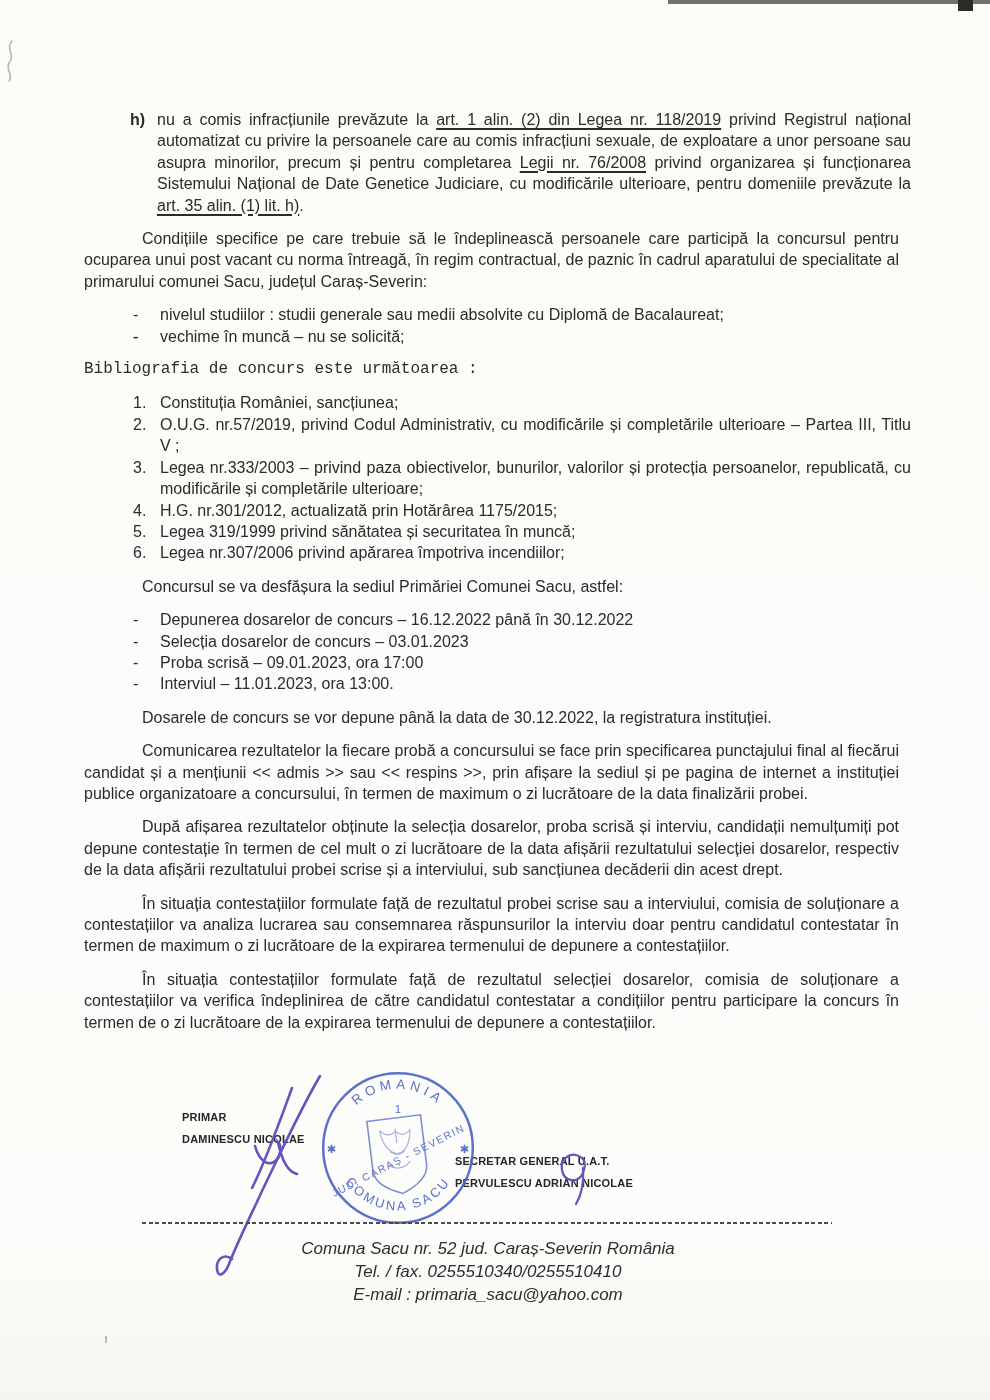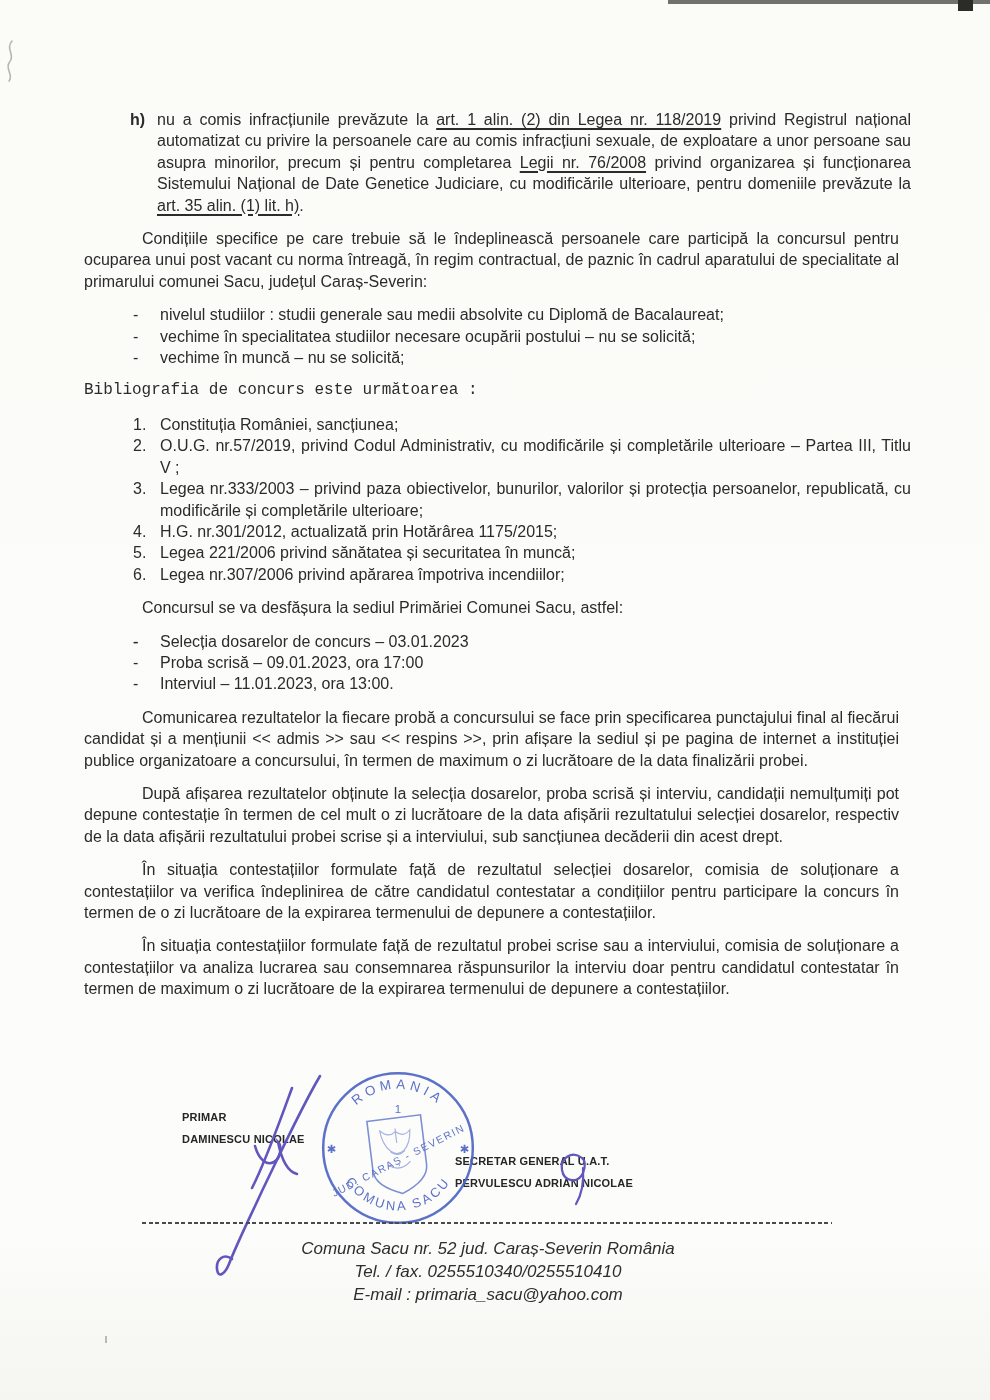--- a/index.html
+++ b/index.html
@@ -56,48 +56,49 @@
 
     <div class="h-item">
       <span class="h-label">h)</span>
       <span><span>nu a comis infracțiunile prevăzute la </span><span class="u">art. 1 alin. (2) din Legea nr. 118/2019</span><span> privind Registrul național automatizat cu privire la persoanele care au comis infracțiuni sexuale, de exploatare a unor persoane sau asupra minorilor, precum și pentru completarea </span><span class="u">Legii nr. 76/2008</span><span> privind organizarea și funcționarea Sistemului Național de Date Genetice Judiciare, cu modificările ulterioare, pentru domeniile prevăzute la </span><span class="u">art. 35 alin. (1) lit. h)</span><span>.</span></span>
     </div>
 
     <p class="para mt-cond">Condițiile specifice pe care trebuie să le îndeplinească persoanele care participă la concursul pentru ocuparea unui post vacant cu norma întreagă, în regim contractual, de paznic în cadrul aparatului de specialitate al primarului comunei Sacu, județul Caraș-Severin:</p>
 
     <ul class="dash-list">
       <li class="hang"><span class="marker">-</span><span>nivelul studiilor : studii generale sau medii absolvite cu Diplomă de Bacalaureat;</span></li>
-      <li class="hang"><span class="marker">-</span><span>vechime în specialitatea studiilor necesare ocupării postului – nu se solicită;</span></li>
+      <li class="hang"><span class="marker">-</span></li>
       <li class="hang"><span class="marker">-</span><span>vechime în muncă – nu se solicită;</span></li>
     </ul>
 
     <p class="bib-title">Bibliografia de concurs este următoarea :</p>
 
     <ol class="num-list">
       <li class="hang"><span class="marker">1.</span><span>Constituția României, sancțiunea;</span></li>
       <li class="hang"><span class="marker">2.</span><span>O.U.G. nr.57/2019, privind Codul Administrativ, cu modificările și completările ulterioare – Partea III, Titlu V ;</span></li>
       <li class="hang"><span class="marker">3.</span><span>Legea nr.333/2003 – privind paza obiectivelor, bunurilor, valorilor și protecția persoanelor, republicată, cu modificările și completările ulterioare;</span></li>
       <li class="hang"><span class="marker">4.</span><span>H.G. nr.301/2012, actualizată prin Hotărârea 1175/2015;</span></li>
-      <li class="hang"><span class="marker">5.</span><span>Legea 221/2006 privind sănătatea și securitatea în muncă;</span></li>
+      <li class="hang"><span class="marker">5.</span><span>Legea 319/1999 privind sănătatea și securitatea în muncă;</span></li>
       <li class="hang"><span class="marker">6.</span><span>Legea nr.307/2006 privind apărarea împotriva incendiilor;</span></li>
     </ol>
 
     <p class="para gap-sched">Concursul se va desfășura la sediul Primăriei Comunei Sacu, astfel:</p>
 
     <ul class="dash-list">
-      <li class="hang"><span class="marker">-</span></li>
+      <li class="hang"><span class="marker">-</span><span>Depunerea dosarelor de concurs – 16.12.2022 până în 30.12.2022</span></li>
       <li class="hang"><span class="marker">-</span><span>Selecția dosarelor de concurs – 03.01.2023</span></li>
       <li class="hang"><span class="marker">-</span><span>Proba scrisă – 09.01.2023, ora 17:00</span></li>
       <li class="hang"><span class="marker">-</span><span>Interviul – 11.01.2023, ora 13:00.</span></li>
     </ul>
 
+    <p class="para mt-dosare">Dosarele de concurs se vor depune până la data de 30.12.2022, la registratura instituției.</p>
     <p class="para">Comunicarea rezultatelor la fiecare probă a concursului se face prin specificarea punctajului final al fiecărui candidat și a mențiunii &lt;&lt; admis &gt;&gt; sau &lt;&lt; respins &gt;&gt;, prin afișare la sediul și pe pagina de internet a instituției publice organizatoare a concursului, în termen de maximum o zi lucrătoare de la data finalizării probei.</p>
     <p class="para">După afișarea rezultatelor obținute la selecția dosarelor, proba scrisă și interviu, candidații nemulțumiți pot depune contestație în termen de cel mult o zi lucrătoare de la data afișării rezultatului selecției dosarelor, respectiv de la data afișării rezultatului probei scrise și a interviului, sub sancțiunea decăderii din acest drept.</p>
+    <p class="para">În situația contestațiilor formulate față de rezultatul probei scrise sau a interviului, comisia de soluționare a contestațiilor va analiza lucrarea sau consemnarea răspunsurilor la interviu doar pentru candidatul contestatar în termen de maximum o zi lucrătoare de la expirarea termenului de depunere a contestațiilor.</p>
     <p class="para">În situația contestațiilor formulate față de rezultatul selecției dosarelor, comisia de soluționare a contestațiilor va verifica îndeplinirea de către candidatul contestatar a condițiilor pentru participare la concurs în termen de o zi lucrătoare de la expirarea termenului de depunere a contestațiilor.</p>
-    <p class="para">În situația contestațiilor formulate față de rezultatul probei scrise sau a interviului, comisia de soluționare a contestațiilor va analiza lucrarea sau consemnarea răspunsurilor la interviu doar pentru candidatul contestatar în termen de maximum o zi lucrătoare de la expirarea termenului de depunere a contestațiilor.</p>
   </div>
 
   <div class="sig-col sig-left">
     <div>PRIMAR</div>
     <div>DAMINESCU NICOLAE</div>
   </div>
   <div class="sig-col sig-right">
     <div>SECRETAR GENERAL U.A.T.</div>
     <div>PERVULESCU ADRIAN NICOLAE</div>
   </div>

